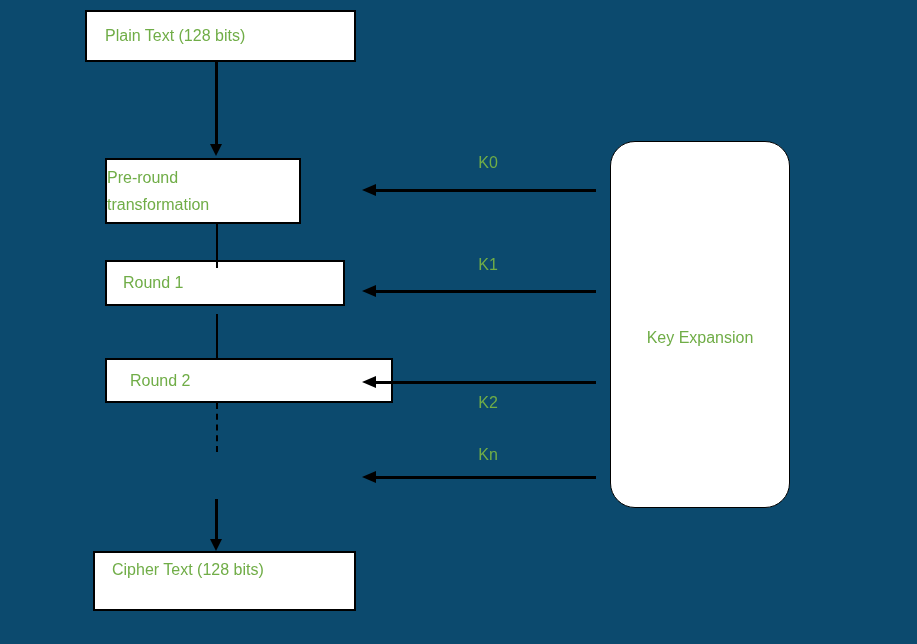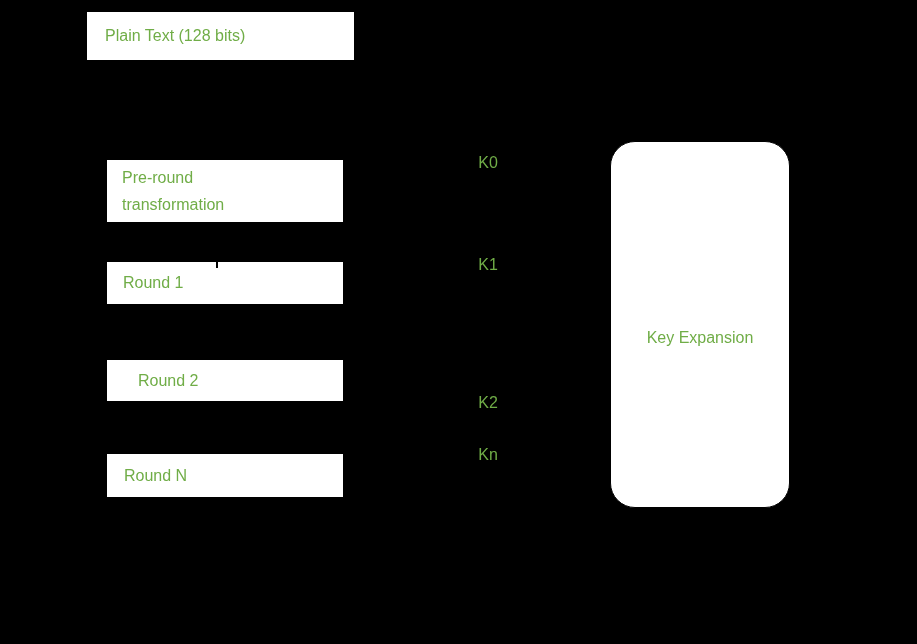--- a/index.html
+++ b/index.html
@@ -1,40 +1,40 @@
 <!DOCTYPE html>
 <html><head>
 <meta charset="utf-8">
 <style>
   * { margin: 0; padding: 0; box-sizing: border-box; }
   html, body { background: #ffffff; }
   .canvas {
     position: relative;
     width: 917px;
     height: 644px;
-    background: #000000;
+    background: #0c4a6e;
     font-family: "Liberation Sans", sans-serif;
     overflow: hidden;
   }
   .box {
     position: absolute;
     background: #ffffff;
     border: 2px solid #000000;
     color: #70AD47;
     font-size: 16px;
     display: flex;
     align-items: center;
   }
   .box .lbl { display: block; }
   
   .plain-text   { left: 85px;  top: 10px;  width: 271px; height: 52px;  padding-left: 18px; }
-  .pre-round    { left: 105px; top: 158px; width: 240px; height: 66px;  padding-left: 15px; line-height: 27px; }
+  .pre-round    { left: 105px; top: 158px; width: 196px; height: 66px;  line-height: 27px; }
   .pre-round .lbl { width: 140px; }
   .round-1      { left: 105px; top: 260px; width: 240px; height: 46px;  padding-left: 16px; }
-  .round-2      { left: 105px; top: 358px; width: 240px; height: 45px;  padding-left: 31px; }
+  .round-2      { left: 105px; top: 358px; width: 288px; height: 45px;  padding-left: 23px; }
   .round-n      { left: 105px; top: 452px; width: 240px; height: 47px;  padding-left: 17px; }
   .cipher-text  { left: 93px;  top: 551px; width: 263px; height: 60px;  padding-left: 17px; align-items: flex-start; padding-top: 8px; }
   .key-expansion{ left: 610px; top: 141px; width: 180px; height: 367px; border-width: 1.5px; justify-content: center; padding-top: 26px; border-radius: 25px; }
   
   .vline {
     position: absolute;
     width: 2px;
     background: #000000;
   }
   .vline.dashed {
@@ -101,24 +101,24 @@
   </div>
 
   <div class="box round-1">
     <span class="lbl">Round 1</span>
   </div>
 
   <div class="box round-2">
     <span class="lbl">Round 2</span>
   </div>
 
-  <div class="box round-n">
-    <span class="lbl">Round N</span>
+
+  <div class="box cipher-text">
+    <span class="lbl">Cipher Text (128 bits)</span>
   </div>
-
 
   <div class="box key-expansion">
     <span class="lbl">Key Expansion</span>
   </div>
 
   <div class="varrow varrow-1">
     <div class="shaft"></div>
     <div class="head"></div>
   </div>
 

